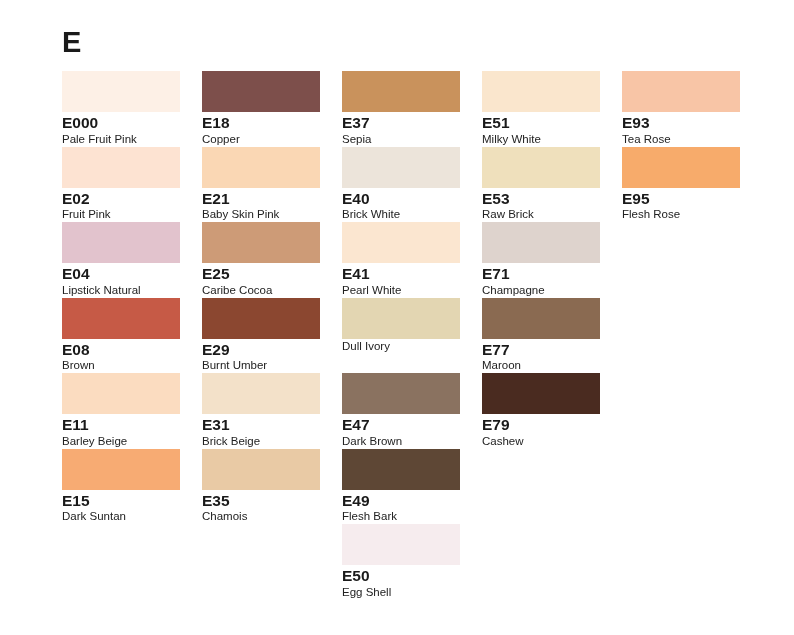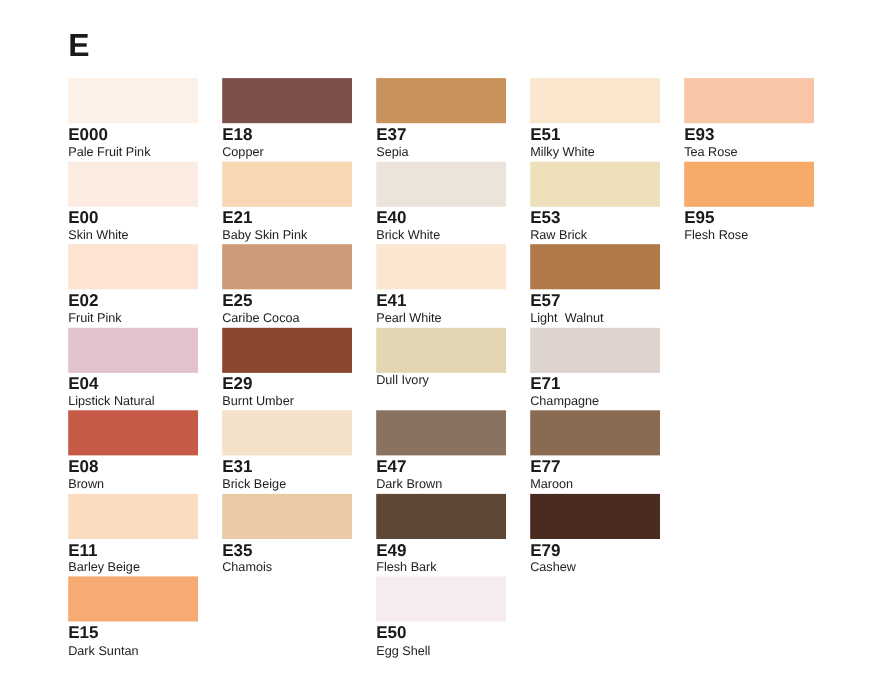--- a/index.html
+++ b/index.html
@@ -77,25 +77,20 @@
   <div id="family-title">E</div>
 
   <div id="grid">
       <div class="column">
         <div class="swatch-cell">
           <div class="swatch-chip" style="background: rgb(253, 240, 230);"></div>
           <div class="swatch-code">E000</div>
           <div class="swatch-name">Pale Fruit Pink</div>
         </div>
         <div class="swatch-cell">
-          <div class="swatch-chip" style="background: rgb(252, 235, 224);"></div>
-          <div class="swatch-code">E00</div>
-          <div class="swatch-name">Skin White</div>
-        </div>
-        <div class="swatch-cell">
           <div class="swatch-chip" style="background: rgb(253, 227, 210);"></div>
           <div class="swatch-code">E02</div>
           <div class="swatch-name">Fruit Pink</div>
         </div>
         <div class="swatch-cell">
           <div class="swatch-chip" style="background: rgb(226, 195, 205);"></div>
           <div class="swatch-code">E04</div>
           <div class="swatch-name">Lipstick Natural</div>
         </div>
         <div class="swatch-cell">
@@ -187,25 +182,20 @@
           <div class="swatch-chip" style="background: rgb(250, 230, 205);"></div>
           <div class="swatch-code">E51</div>
           <div class="swatch-name">Milky White</div>
         </div>
         <div class="swatch-cell">
           <div class="swatch-chip" style="background: rgb(239, 224, 188);"></div>
           <div class="swatch-code">E53</div>
           <div class="swatch-name">Raw Brick</div>
         </div>
         <div class="swatch-cell">
-          <div class="swatch-chip" style="background: rgb(176, 121, 74);"></div>
-          <div class="swatch-code">E57</div>
-          <div class="swatch-name">Light  Walnut</div>
-        </div>
-        <div class="swatch-cell">
           <div class="swatch-chip" style="background: rgb(222, 211, 205);"></div>
           <div class="swatch-code">E71</div>
           <div class="swatch-name">Champagne</div>
         </div>
         <div class="swatch-cell">
           <div class="swatch-chip" style="background: rgb(138, 106, 81);"></div>
           <div class="swatch-code">E77</div>
           <div class="swatch-name">Maroon</div>
         </div>
         <div class="swatch-cell">

